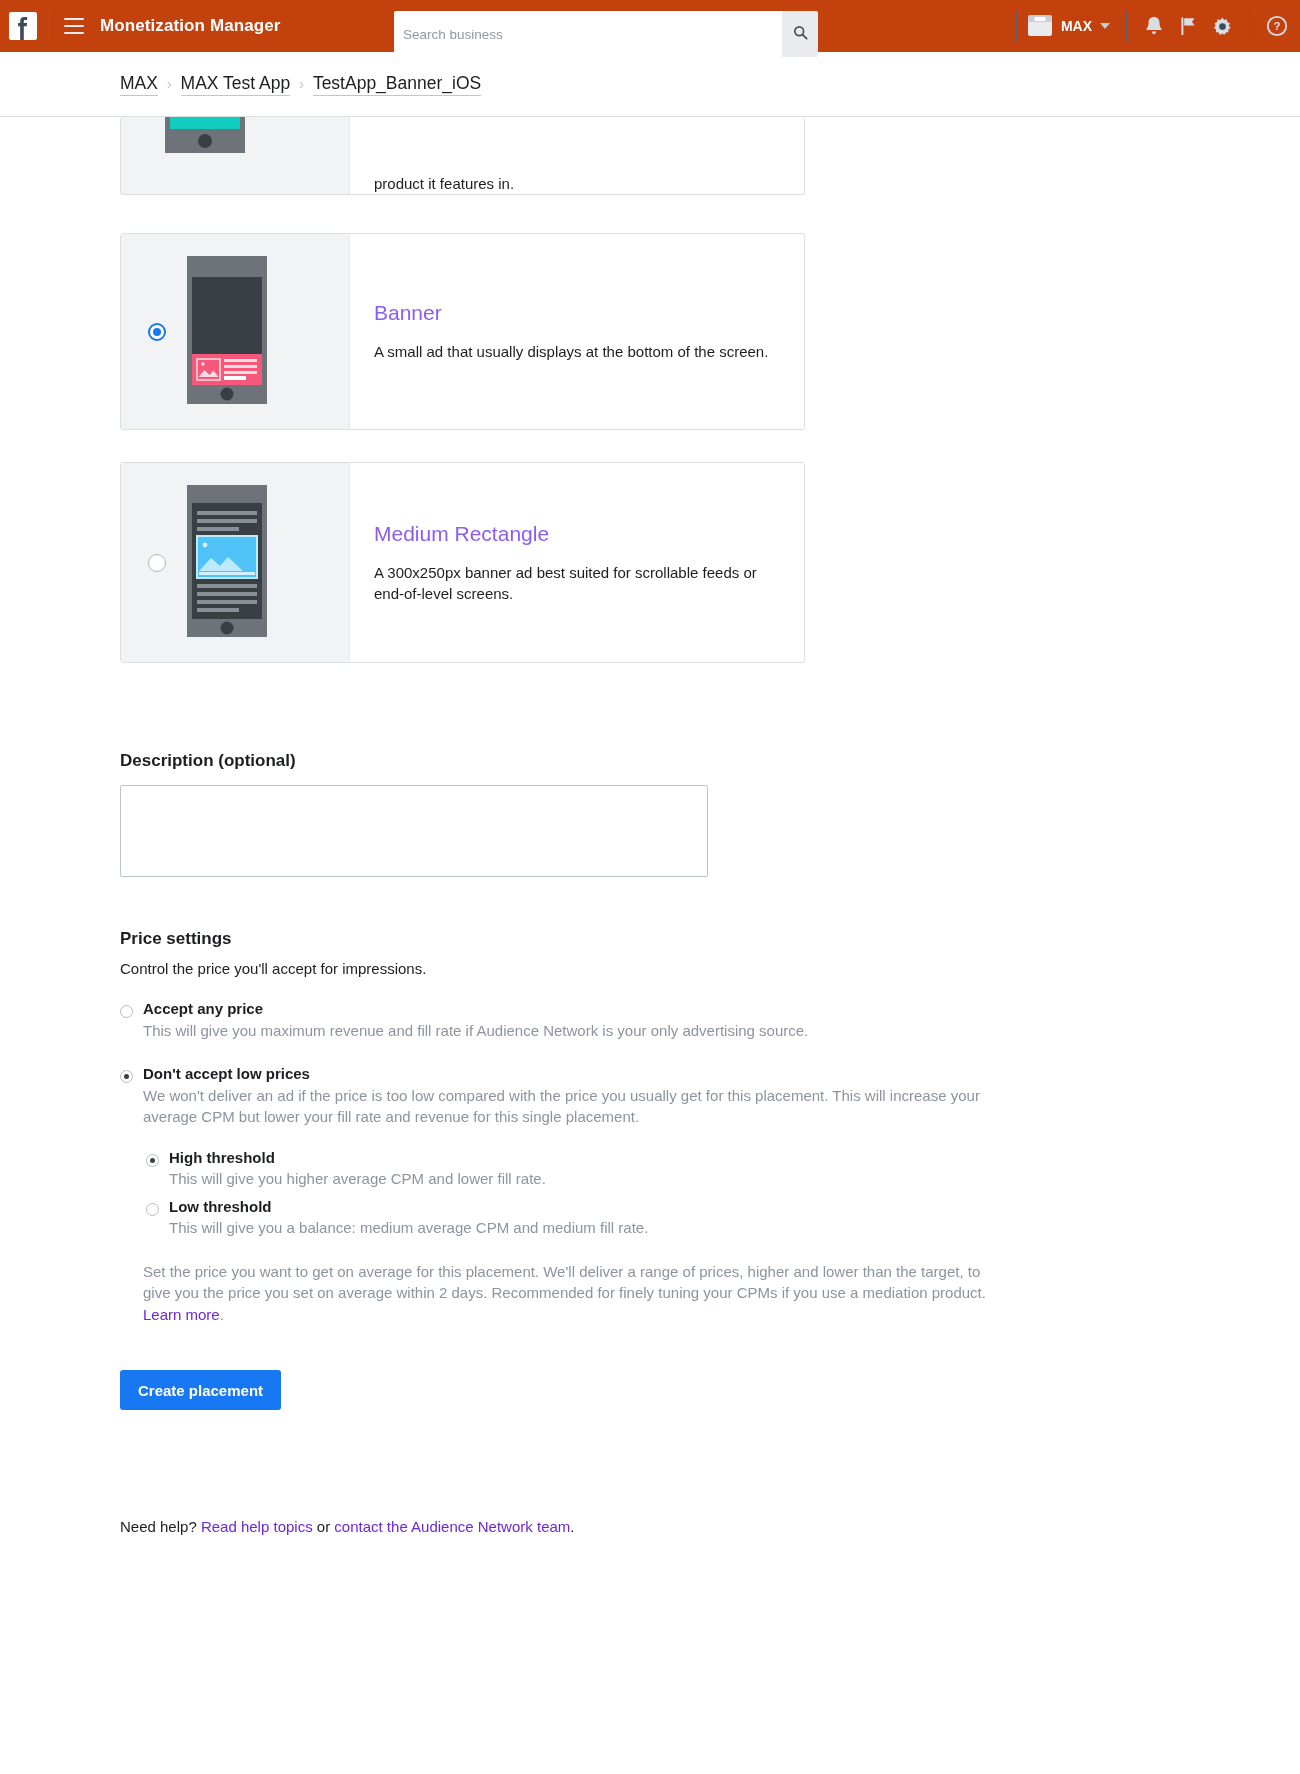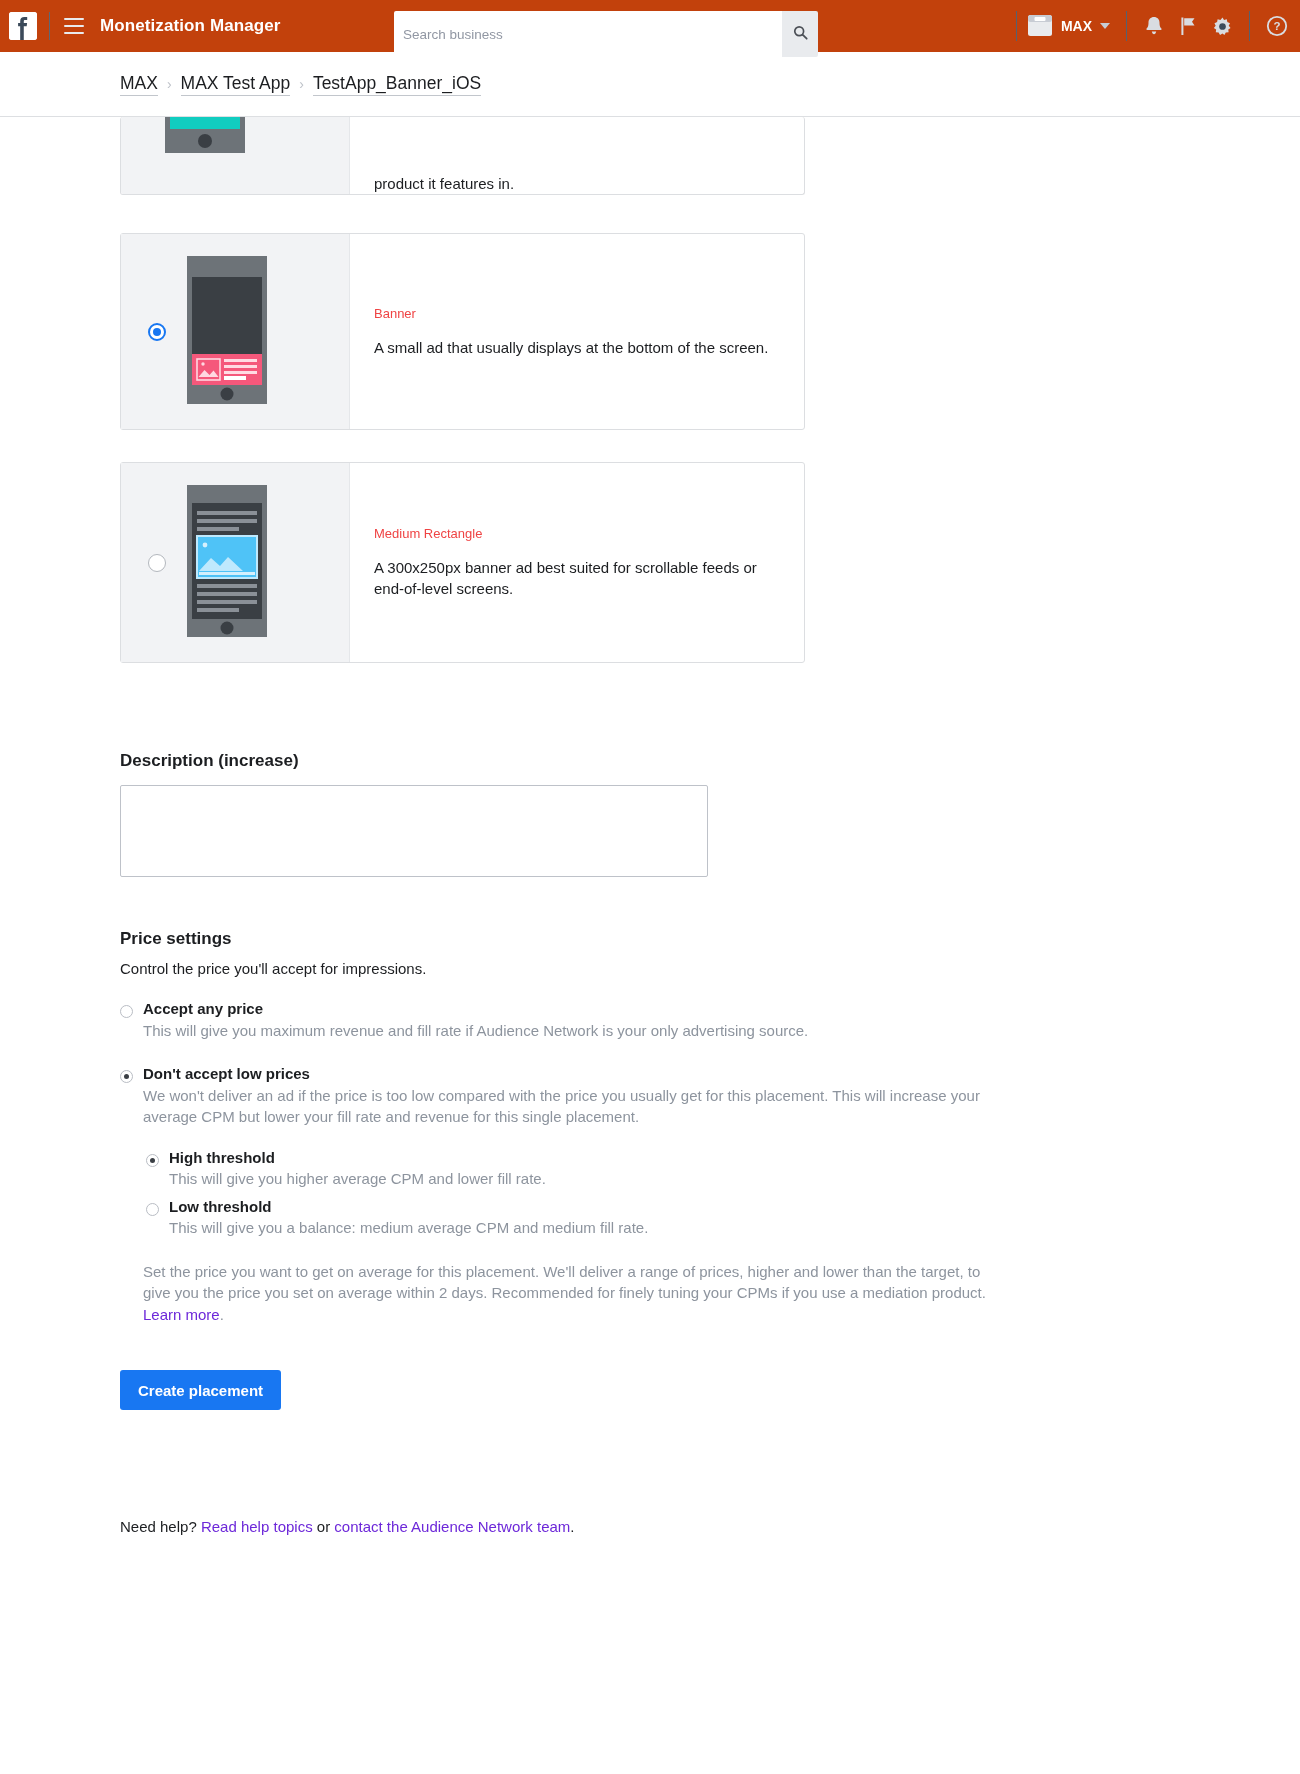--- a/index.html
+++ b/index.html
@@ -214,22 +214,22 @@
   .phone-wrap {
     margin-left: 21px;
   }
   .fmt-right {
     padding: 0 22px 0 24px;
     display: flex;
     flex-direction: column;
     justify-content: center;
   }
   .fmt-title {
-    font-size: 13px;
-    color: #ef4444;
+    font-size: 21px;
+    color: #8b5cf6;
     margin-bottom: 16px;
   }
   .fmt-desc {
     font-size: 15px;
     color: #1c1e21;
     line-height: 21px;
     max-width: 412px;
   }
 
   
@@ -462,21 +462,21 @@
         </svg>
       </div>
     </div>
     <div class="fmt-right">
       <div class="fmt-title">Medium Rectangle</div>
       <div class="fmt-desc">A 300x250px banner ad best suited for scrollable feeds or end-of-level screens.</div>
     </div>
   </div>
 
   <div style="margin-top:88px;">
-    <div class="sec-title">Description (increase)</div>
+    <div class="sec-title">Description (optional)</div>
     <textarea class="desc-box" style="margin-top: 14px;" placeholder=""></textarea>
   </div>
 
   <div style="margin-top:48px;">
     <div class="sec-title">Price settings</div>
     <div class="sec-sub" style="margin-top:11px;">Control the price you'll accept for impressions.</div>
 
     
     <div style="margin-top:22px;">
       <div class="opt-row">

